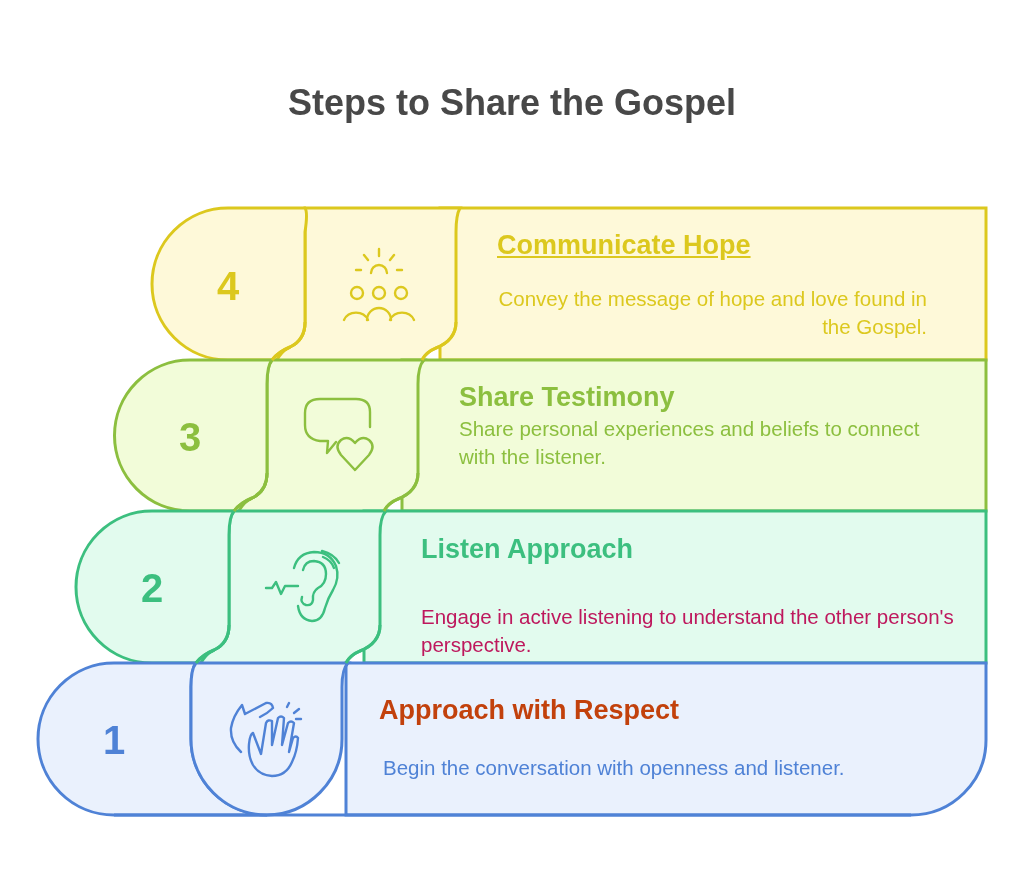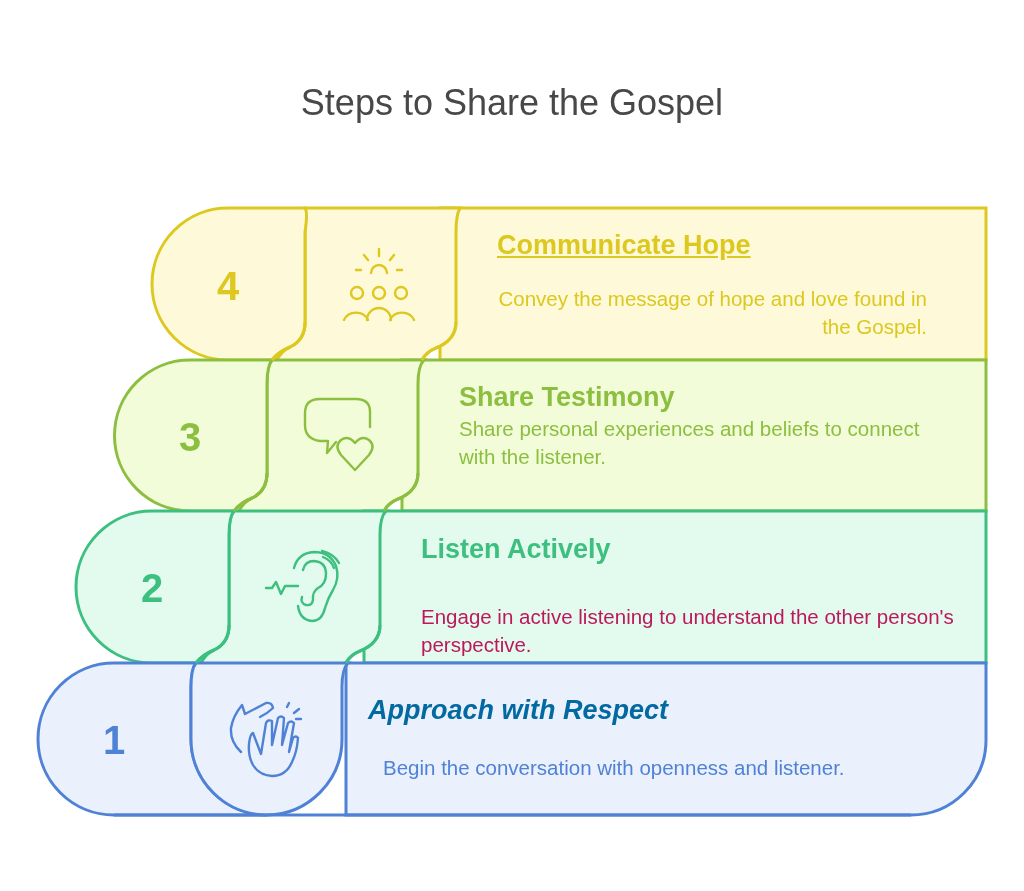--- a/index.html
+++ b/index.html
@@ -1,19 +1,19 @@
 <!DOCTYPE html>
 <html><head>
 <meta charset="utf-8">
 <style>
   html, body { margin: 0; padding: 0; background: #ffffff; }
   body { width: 1024px; height: 891px; position: relative; overflow: hidden;
          font-family: "Liberation Sans", "DejaVu Sans", sans-serif; }
   .title { position: absolute; left: 0; width: 1024px; top: 82px; text-align: center;
-           font-size: 36px; font-weight: normal; color: #484848; letter-spacing: 0px; }
+           font-size: 36px; font-weight: bold; color: #484848; letter-spacing: 0px; }
   svg.shapes { position: absolute; left: 0; top: 0; }
   .num { position: absolute; width: 80px; text-align: center; font-size: 40px; font-weight: bold; }
   .heading { position: absolute; font-size: 27px; font-weight: bold; white-space: nowrap; }
   .desc { position: absolute; font-size: 20.5px; line-height: 28px; width: 540px; }
 </style>
 </head>
 <body>
 
 <div class="title">Steps to Share the Gospel</div>
 
@@ -93,18 +93,18 @@
 
 <div class="num" style="left:188px; top:264px; color:#dcc81e;">4</div>
 <div class="heading" style="left:497px; top:230px; color:#dcc81e;text-decoration:underline;">Communicate Hope</div>
 <div class="desc" style="left:497px; top:285px; width:430px; color:#dcc81e;text-align:right;">Convey the message of hope and love found in the Gospel.</div>
 
 <div class="num" style="left:150px; top:415px; color:#8cbf3f;">3</div>
 <div class="heading" style="left:459px; top:382px; color:#8cbf3f;">Share Testimony</div>
 <div class="desc" style="left:459px; top:415px; width:470px; color:#8cbf3f;">Share personal experiences and beliefs to connect with the listener.</div>
 
 <div class="num" style="left:112px; top:566px; color:#3cbf7f;">2</div>
-<div class="heading" style="left:421px; top:534px; color:#3cbf7f;">Listen Actively</div>
+<div class="heading" style="left:421px; top:534px; color:#3cbf7f;">Listen Approach</div>
 <div class="desc" style="left:421px; top:588px; width:540px; color:#be185d;margin-top:15px;">Engage in active listening to understand the other person's perspective.</div>
 
 <div class="num" style="left:74px; top:718px; color:#4f82d6;">1</div>
-<div class="heading" style="left:368px; top:695px; color:#0369a1;font-style:italic;">Approach with Respect</div>
+<div class="heading" style="left:379px; top:695px; color:#c2410c;">Approach with Respect</div>
 <div class="desc" style="left:383px; top:754px; width:580px; color:#4f82d6;">Begin the conversation with openness and listener.</div>
 
 </body></html>

